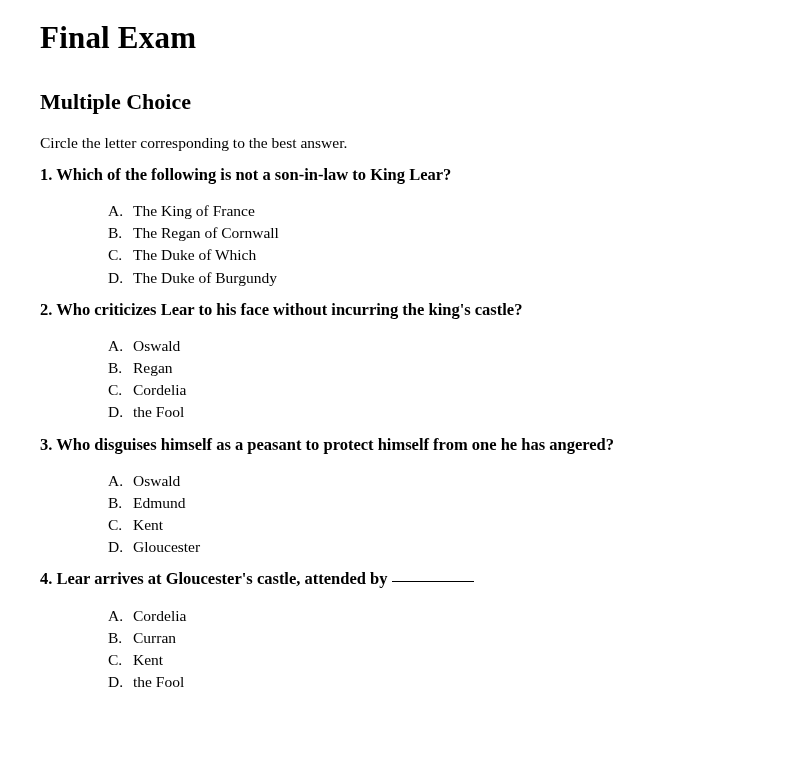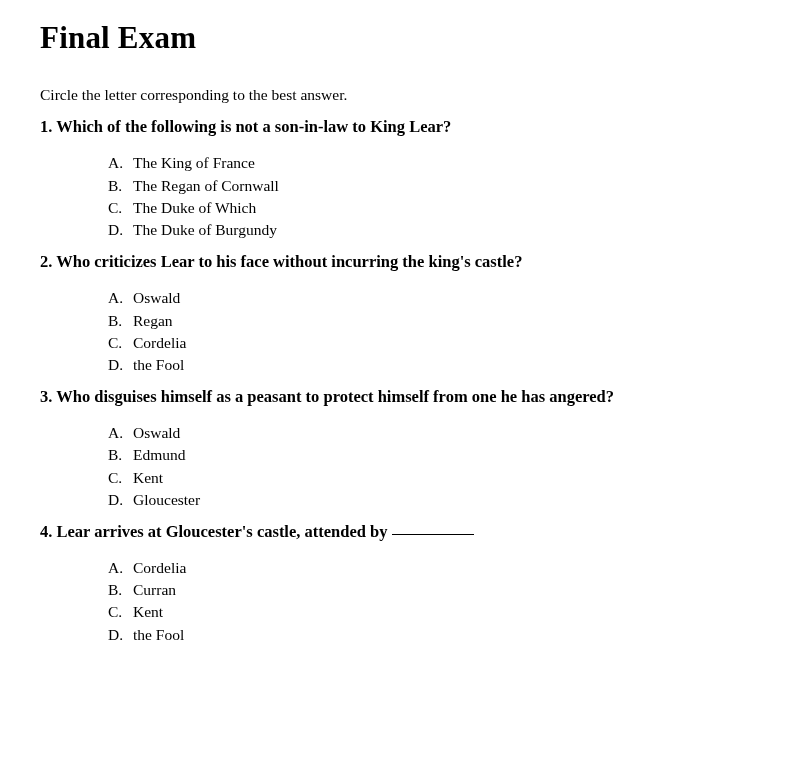--- a/index.html
+++ b/index.html
@@ -27,21 +27,21 @@
     letter-spacing: 0.2px;
   }
   .section-title {
     font-size: 22px;
     font-weight: bold;
     margin: 30px 0 0 0;
     line-height: 1.3;
   }
   .instructions {
     font-size: 15.5px;
-    margin: 27px 0 0 0;
+    margin: 16px 0 0 0;
     line-height: 1.35;
   }
   .question {
     margin-top: 10px;
   }
   .question-text {
     font-size: 16.5px;
     font-weight: bold;
     line-height: 1.35;
     margin: 0;
@@ -72,20 +72,21 @@
     flex: 1 1 auto;
   }
 </style>
 </head>
 <body>
 
 <div class="page">
 
   <h1 class="doc-title">Final Exam</h1>
 
+  <h2 class="section-title">Multiple Choice</h2>
 
   <p class="instructions">Circle the letter corresponding to the best answer.</p>
 
   <div class="question">
     <p class="question-text">
       <span>1.</span>
       <span>Which of the following is not a son-in-law to King Lear?</span>
     </p>
     <ol class="choices">
       <li>

